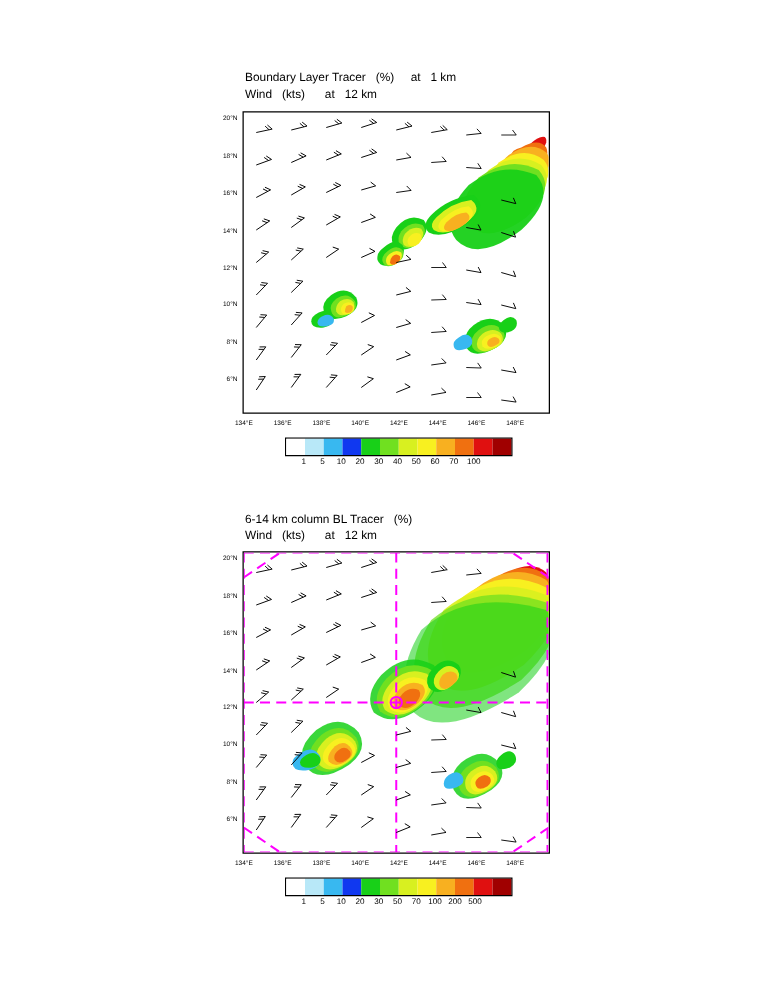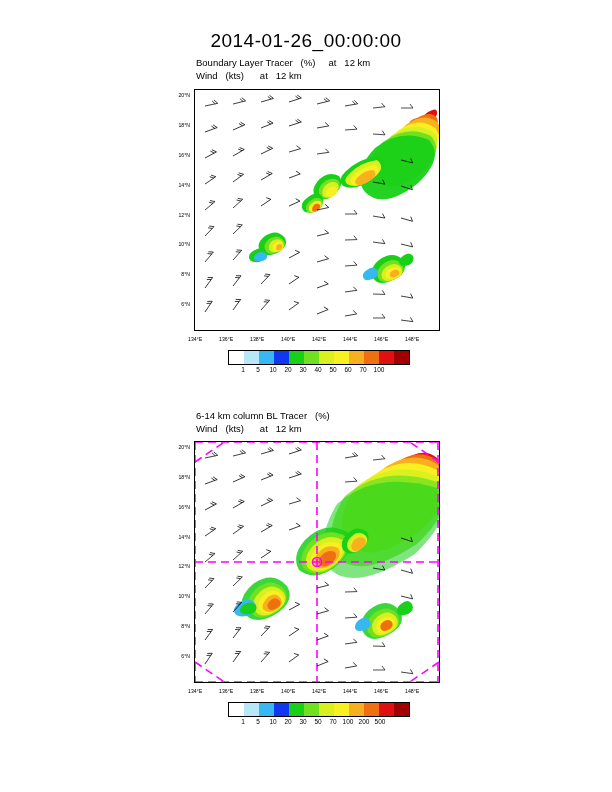--- a/index.html
+++ b/index.html
@@ -80,23 +80,22 @@
     top: 0;
   }
 
   svg { display: block; }
 </style>
 </head>
 <body>
 
 <div class="page">
 
-  <div class="main-title">2014-01-26_00:00:00</div>
-
-  <div class="panel-titles" style="top:56px; left:196px;">Boundary Layer Tracer   (%)     at   12 km</div>
+
+  <div class="panel-titles" style="top:56px; left:196px;">Boundary Layer Tracer   (%)     at   1 km</div>
   <div class="panel-titles" style="top:69px; left:196px;">Wind   (kts)      at   12 km</div>
 
   <div class="plot-frame" style="top:89px; left:194px; width:246px; height:242px;">
     <div class="plot-inner">
       <svg width="244" height="240" viewBox="0 0 244 240">
         <defs>
           <g id="barb-a">
             <line x1="0" y1="0" x2="13" y2="0" stroke="#000" stroke-width="0.7"></line>
             <line x1="13" y1="0" x2="10" y2="-4" stroke="#000" stroke-width="0.7"></line>
             <line x1="10.5" y1="0" x2="8" y2="-3.5" stroke="#000" stroke-width="0.7"></line>

